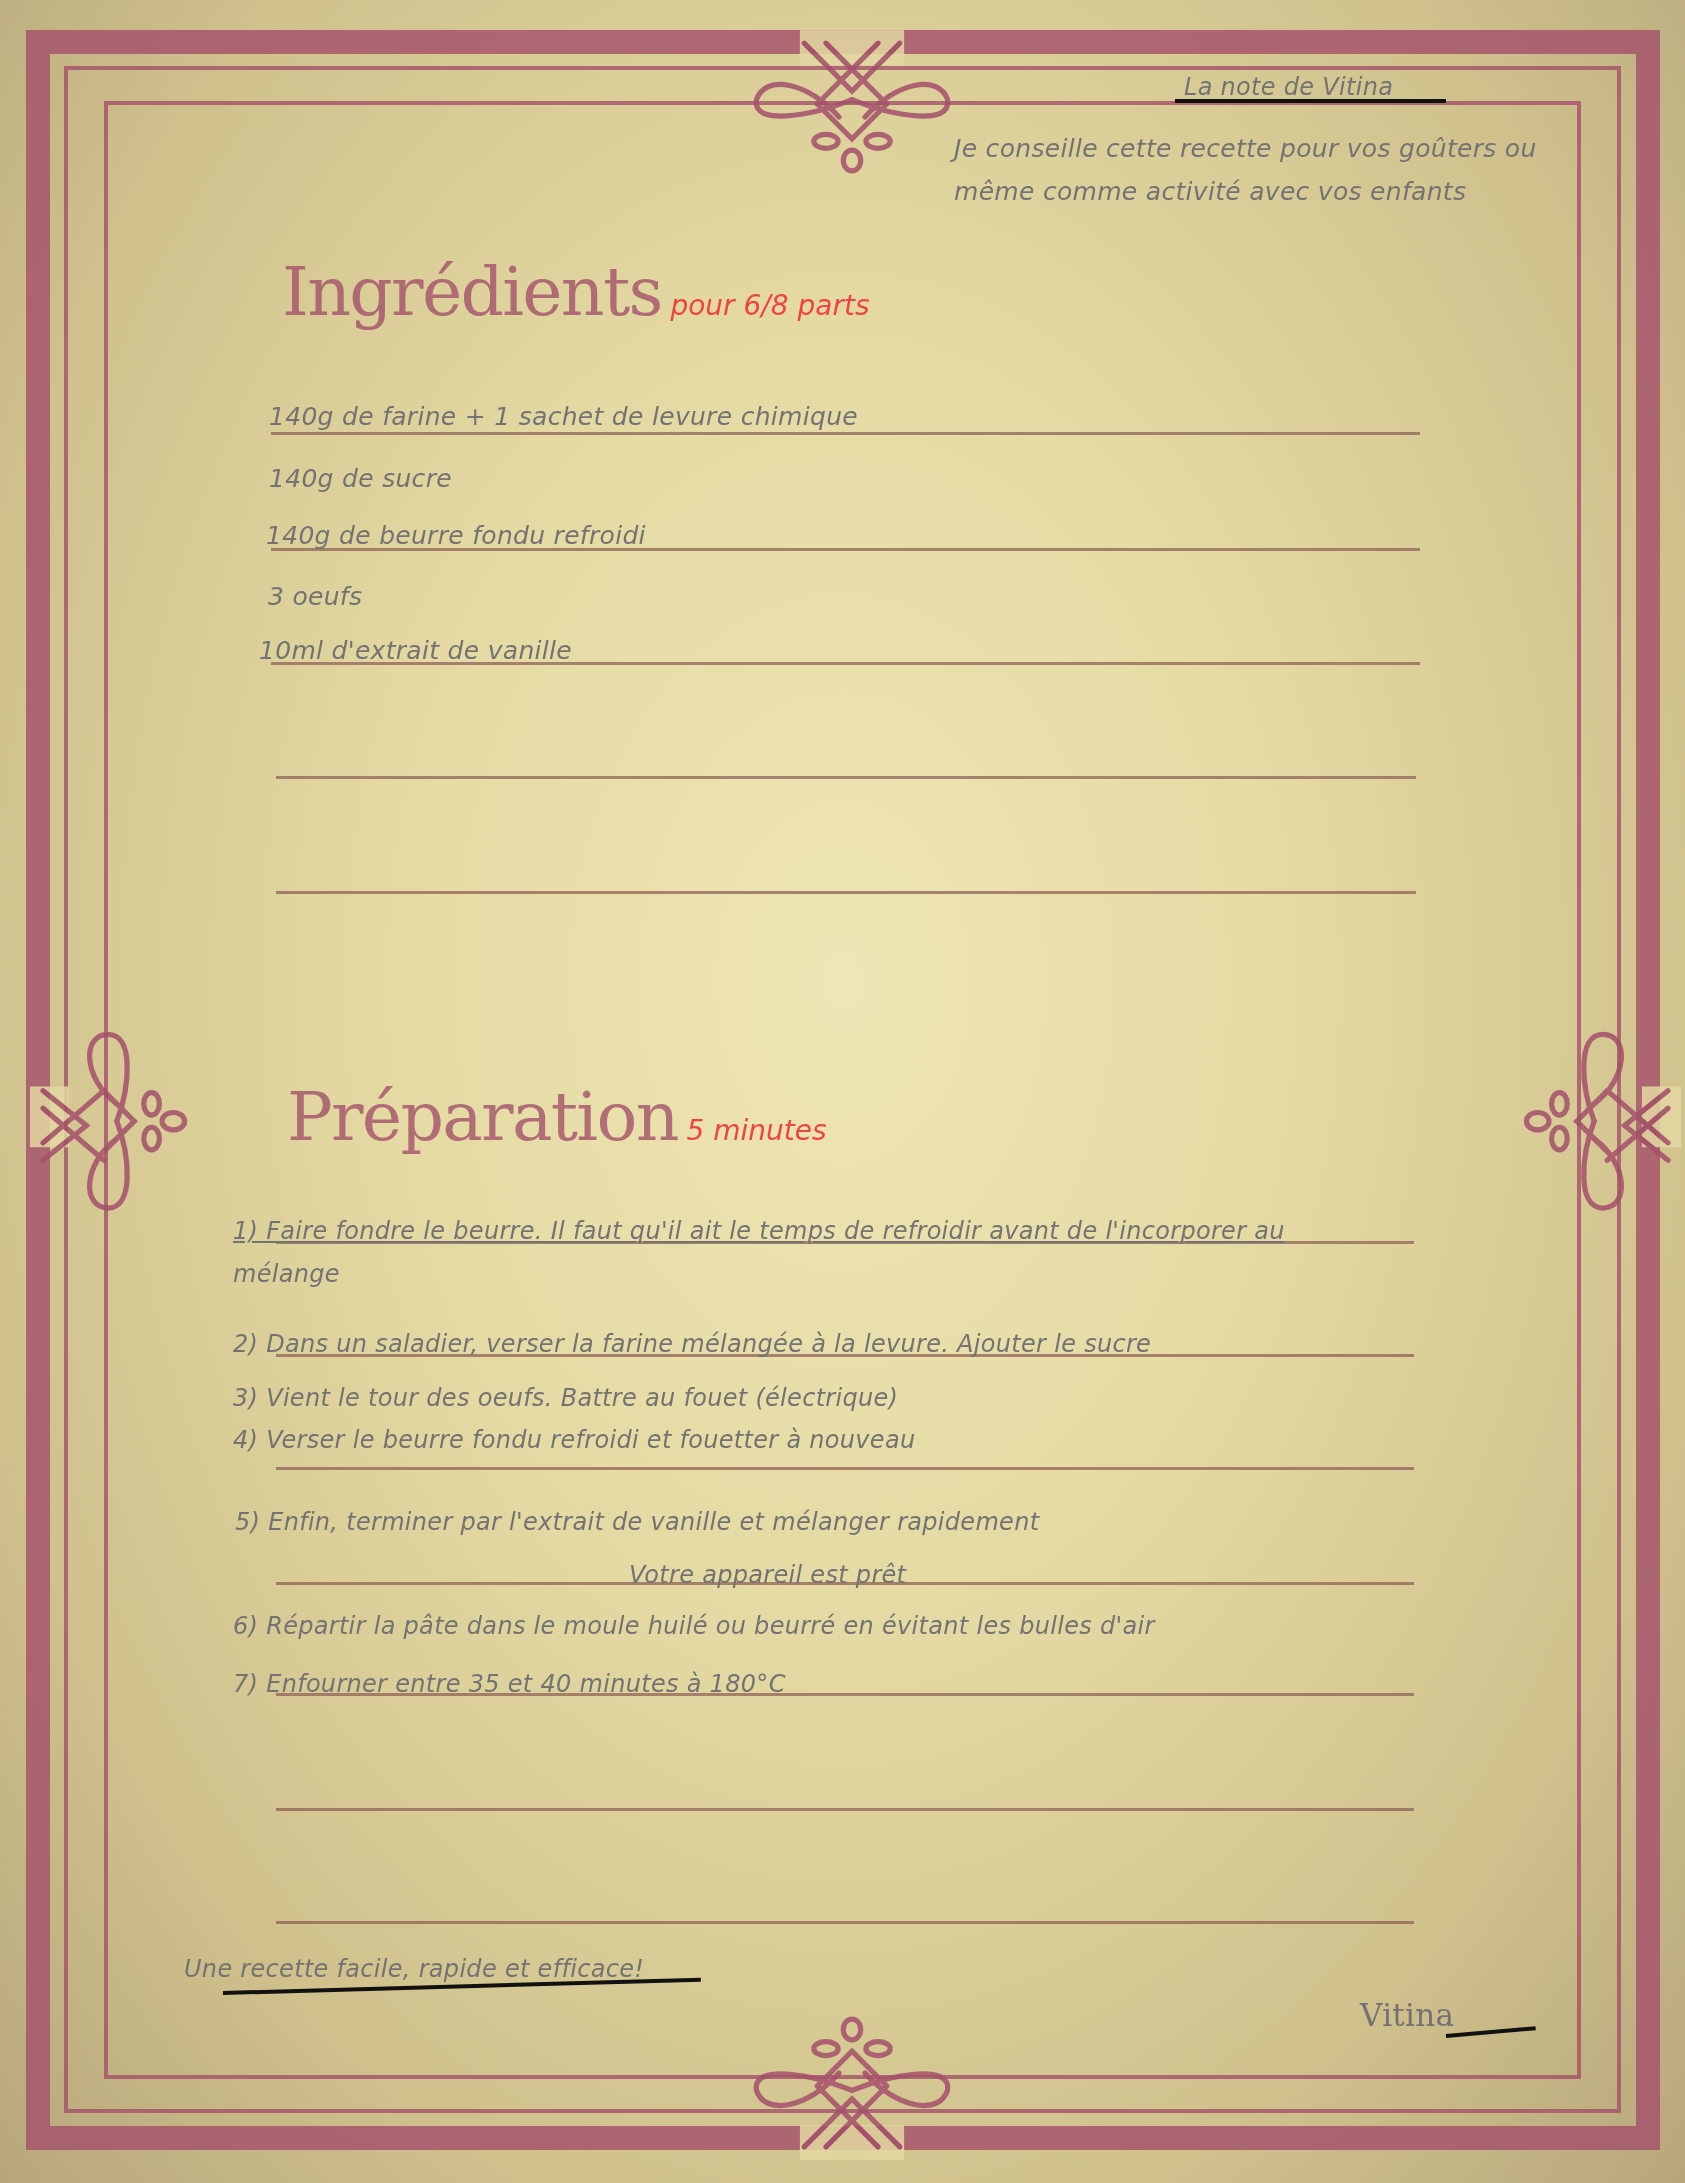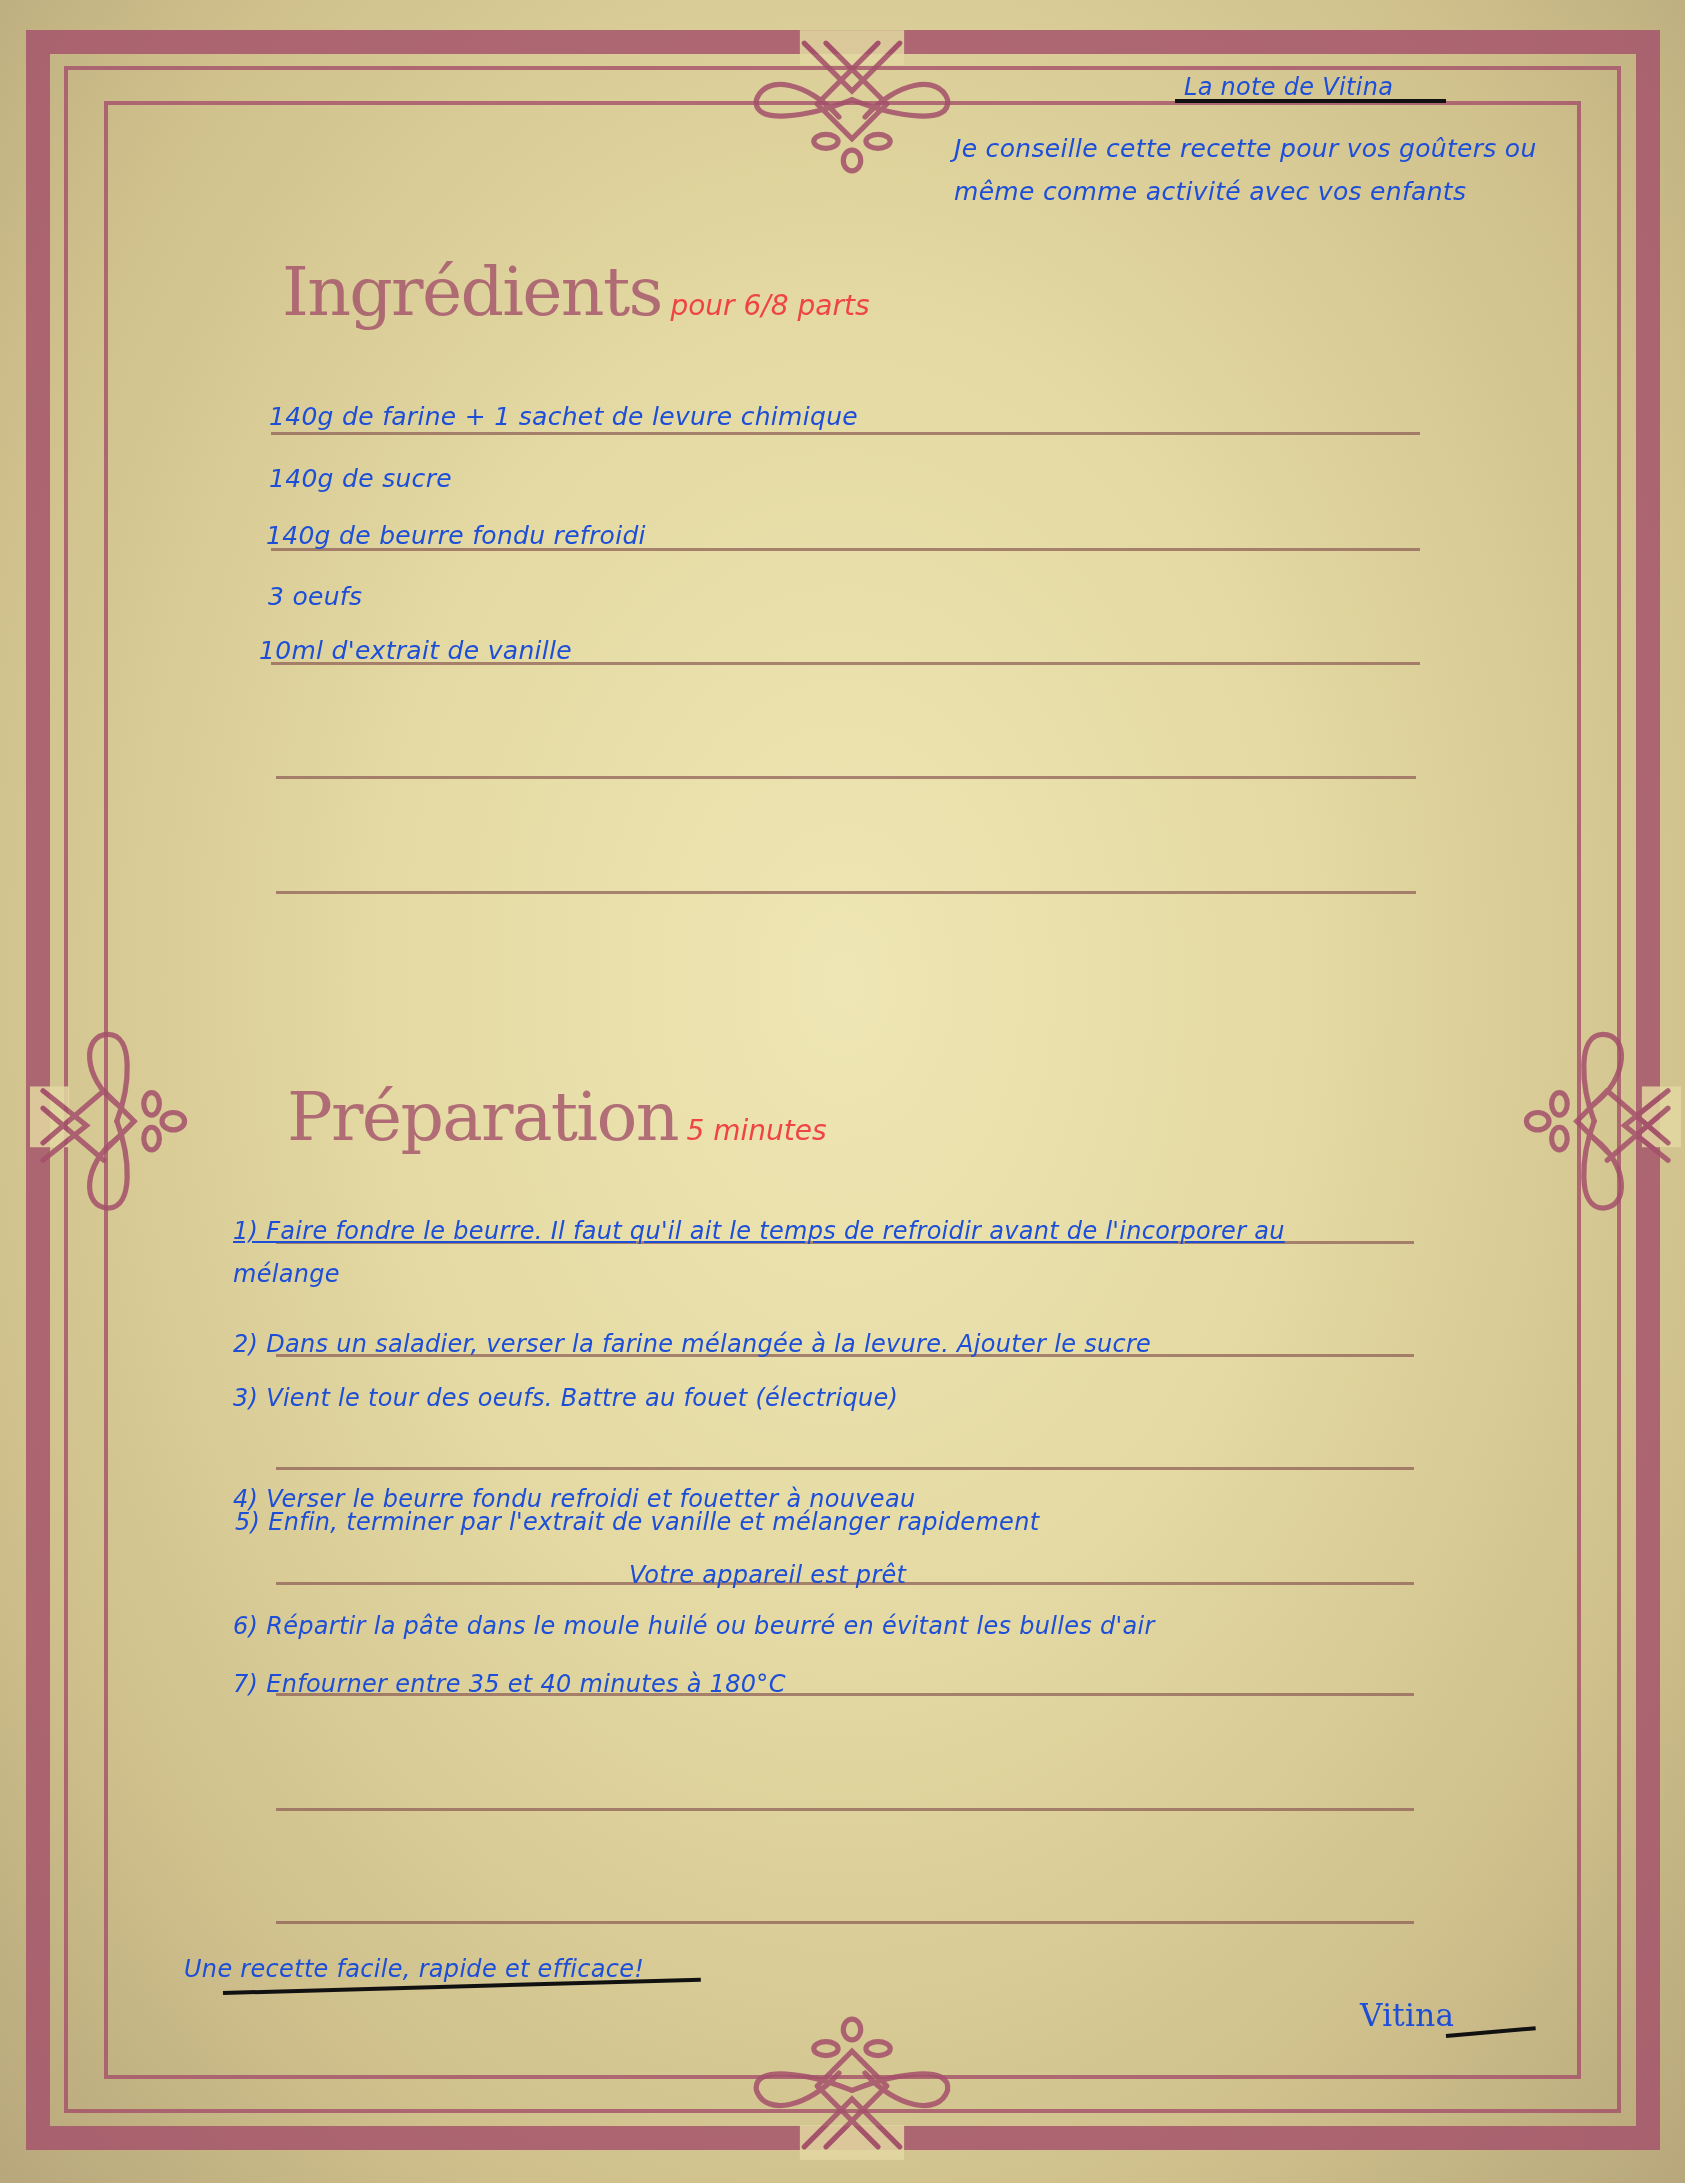--- a/index.html
+++ b/index.html
@@ -13,21 +13,21 @@
   .frame-mid { left: 64px; top: 66px; width: 1557px; height: 2047px; border-width: 4.3px; opacity: .8; }
   .frame-inner { left: 104px; top: 101px; width: 1477px; height: 1978px; border-width: 4.3px; opacity: .8; }
 
   .ornament { position: absolute; opacity: .85; }
   .orn-top { left: 713px; top: 30px; width: 278px; height: 148px; }
   .orn-bottom { left: 713px; top: 2012px; width: 278px; height: 148px; }
   .orn-left { left: 30px; top: 1008px; width: 165px; height: 209px; }
   .orn-right { left: 1516px; top: 1008px; width: 165px; height: 209px; }
   .orn-bg { fill: #e4d9a2; }
 
-  .hand { position: absolute; color: #1d4ed8; font-family: "DejaVu Sans", sans-serif; font-style: italic; letter-spacing: 0.3px; white-space: nowrap; }
+  .hand { position: absolute; color: #737373; font-family: "DejaVu Sans", sans-serif; font-style: italic; letter-spacing: 0.3px; white-space: nowrap; }
 
   .note-title { left: 1184px; top: 73px; font-size: 24px; }
   .note-title-rule { position: absolute; left: 1175px; top: 99px; width: 271px; height: 4.3px; background: #111; }
   .note-body { left: 954px; top: 127px; font-size: 25px; line-height: 43px; }
 
   .heading { position: absolute; color: #a4526a; }
   .heading .script { font-family: "DejaVu Serif", serif; font-size: 68px; opacity: .8; letter-spacing: -1.7px; }
   .heading .sub { font-family: "DejaVu Sans", sans-serif; font-style: italic; font-size: 28px; margin-left: 8.7px; color: #ef4444; }
   .h-ingredients { left: 282px; top: 252px; }
   .h-preparation { left: 287px; top: 1065px; margin-top: 12px; }
@@ -139,21 +139,21 @@
 <div class="rule" style="left:276px;top:1467px;width:1138px;"></div>
 <div class="rule" style="left:276px;top:1582px;width:1138px;"></div>
 <div class="rule" style="left:276px;top:1693px;width:1138px;"></div>
 <div class="rule" style="left:276px;top:1808px;width:1138px;"></div>
 <div class="rule" style="left:276px;top:1921px;width:1138px;"></div>
 
 <div class="hand step" style="left:233px;top:1217px;text-decoration:underline;">1) Faire fondre le beurre. Il faut qu'il ait le temps de refroidir avant de l'incorporer au</div>
 <div class="hand step" style="left:233px;top:1260px;">mélange</div>
 <div class="hand step" style="left:233px;top:1330px;">2) Dans un saladier, verser la farine mélangée à la levure. Ajouter le sucre</div>
 <div class="hand step" style="left:233px;top:1384px;">3) Vient le tour des oeufs. Battre au fouet (électrique)</div>
-<div class="hand step" style="left:233px;top:1485px;text-align:right;">4) Verser le beurre fondu refroidi et fouetter à nouveau</div>
+<div class="hand step" style="left:233px;top:1426px;text-align:right;">4) Verser le beurre fondu refroidi et fouetter à nouveau</div>
 <div class="hand step" style="left:235px;top:1508px;">5) Enfin, terminer par l'extrait de vanille et mélanger rapidement</div>
 <div class="hand center-note" style="left:629px;top:1561px;">Votre appareil est prêt</div>
 <div class="hand step" style="left:233px;top:1612px;">6) Répartir la pâte dans le moule huilé ou beurré en évitant les bulles d'air</div>
 <div class="hand step" style="left:233px;top:1670px;">7) Enfourner entre 35 et 40 minutes à 180°C</div>
 
 <div class="hand footer-note">Une recette facile, rapide et efficace!</div>
 <div class="footer-rule"></div>
 <div class="hand signature">Vitina</div>
 <div class="signature-rule"></div>
 

